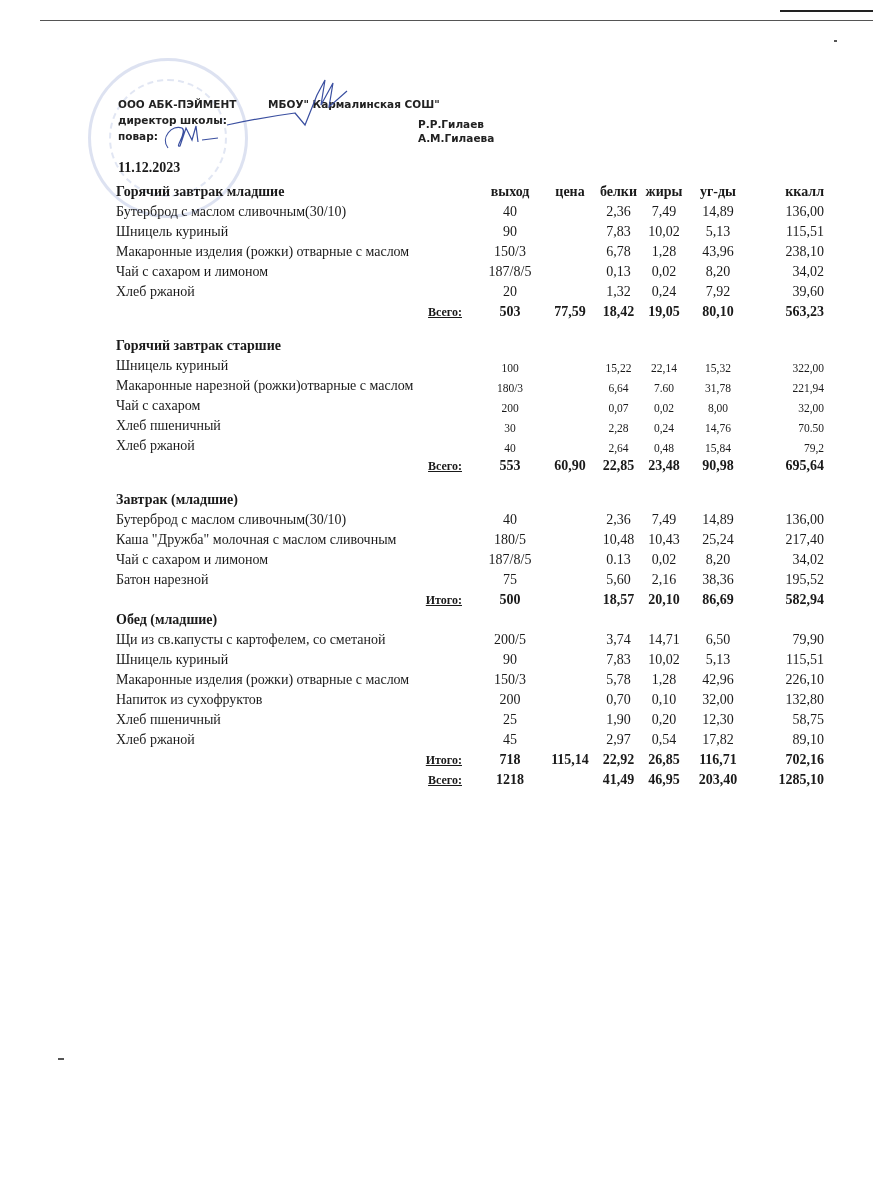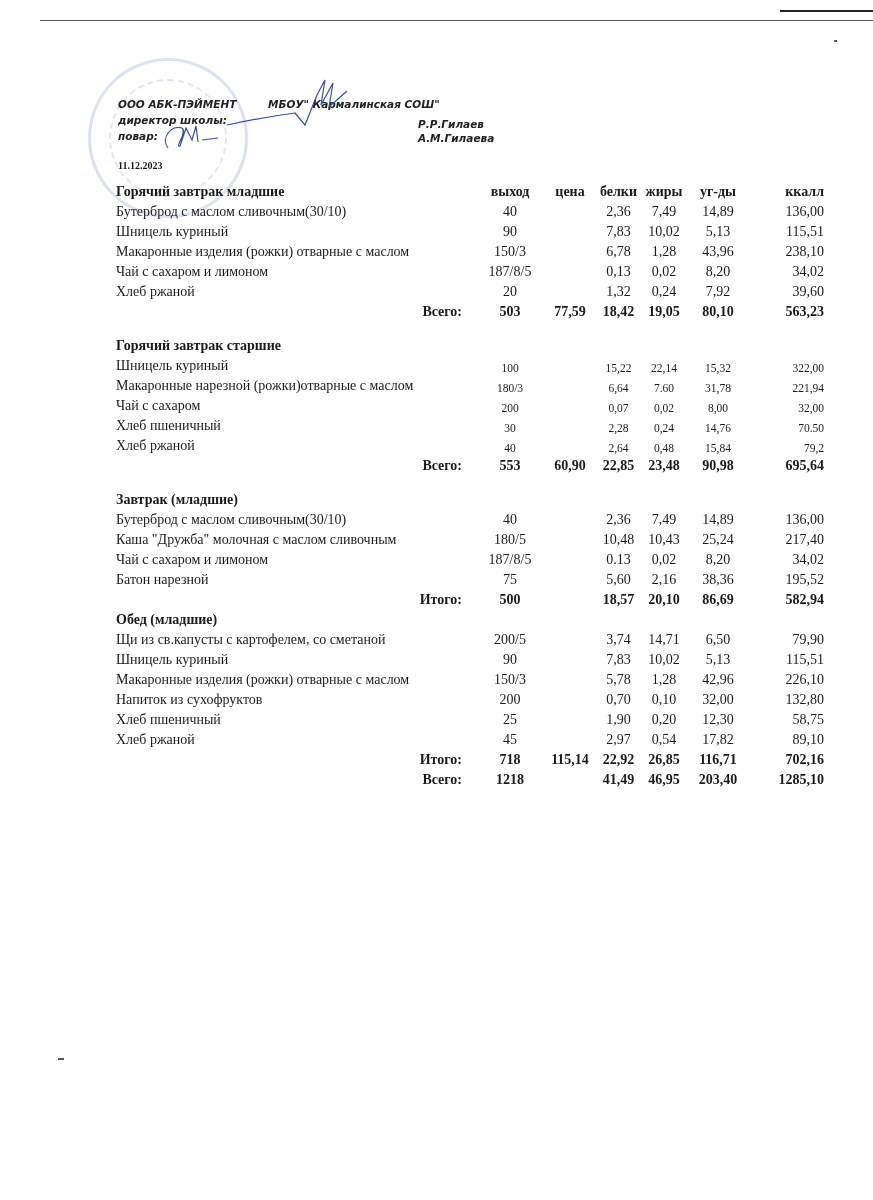--- a/index.html
+++ b/index.html
@@ -2,27 +2,27 @@
 <html><head>
 <meta charset="utf-8">
 <style>
   html, body { margin: 0; padding: 0; background: #ffffff; }
   body { width: 873px; height: 1200px; position: relative; overflow: hidden; font-family: "Liberation Serif", serif; color: #1a1a1a; }
   .scan-line-top { position: absolute; left: 40px; top: 20px; width: 833px; height: 1px; background: #555; }
   .scan-line-top2 { position: absolute; left: 780px; top: 10px; width: 93px; height: 2px; background: #222; }
   .scan-dot { position: absolute; width: 3px; height: 2px; background: #555; }
   .stamp { position: absolute; left: 88px; top: 58px; width: 160px; height: 160px; border-radius: 50%; border: 3px solid rgba(120,140,200,0.25); box-sizing: border-box; }
   .stamp::after { content: ""; position: absolute; left: 18px; top: 18px; right: 18px; bottom: 18px; border-radius: 50%; border: 2px dashed rgba(120,140,200,0.22); }
-  .header-text { position: absolute; font-family: "DejaVu Sans", sans-serif; font-size: 10.5px; font-weight: bold; color: #222; white-space: nowrap; font-style: italic; }
+  .header-text { position: absolute; font-family: "DejaVu Sans", sans-serif; font-size: 10.5px; font-weight: bold; color: #222; white-space: nowrap; }
   .signature { position: absolute; }
-  .date { position: absolute; left: 118px; top: 160px; font-size: 10px; font-weight: bold; }
+  .date { position: absolute; left: 118px; top: 160px; font-size: 14px; font-weight: bold; }
   table.menu { position: absolute; left: 116px; top: 180px; border-collapse: collapse; font-size: 14px; }
   table.menu td { padding: 0; height: 20px; white-space: nowrap; vertical-align: bottom; }
   td.name { width: 360px; }
-  td.label { text-align: right; padding-right: 14px !important; font-weight: bold; font-size: 14px; }
+  td.label { text-align: right; padding-right: 14px !important; font-weight: bold; font-size: 12px; text-decoration: underline; }
   td.c { text-align: center; }
   td.w { width: 68px; }
   td.p { width: 52px; }
   td.b { width: 45px; }
   td.f { width: 46px; }
   td.u { width: 62px; }
   td.k { width: 75px; text-align: right !important; padding-right: 2px !important; }
   tr.bold td { font-weight: bold; }
   tr.section td.name { font-weight: bold; }
   tr.small td.num { font-size: 11.5px; }

